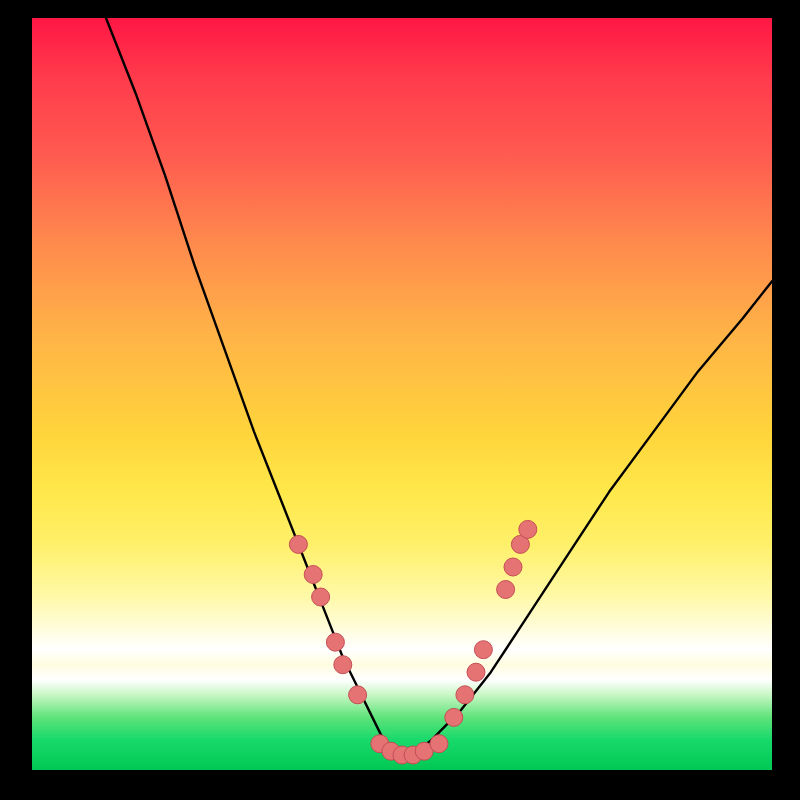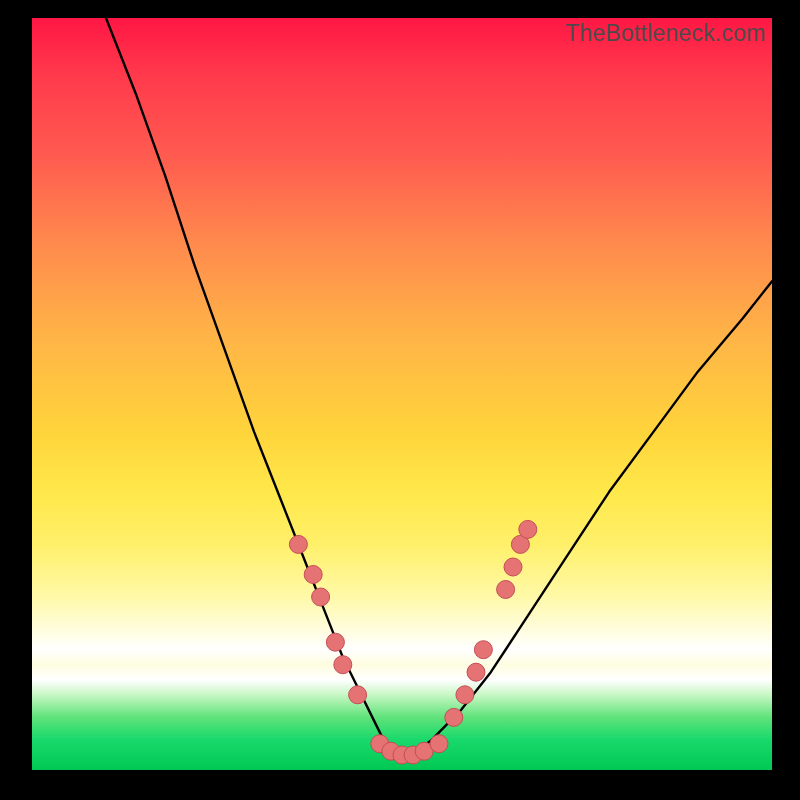--- a/index.html
+++ b/index.html
@@ -88,14 +88,13 @@
           <circle cx="432.9" cy="676.8" r="9" fill="#e57373" stroke="#c44d56" stroke-width="1"></circle>
           <circle cx="444.0" cy="654.2" r="9" fill="#e57373" stroke="#c44d56" stroke-width="1"></circle>
           <circle cx="451.4" cy="631.7" r="9" fill="#e57373" stroke="#c44d56" stroke-width="1"></circle>
           <circle cx="473.6" cy="571.5" r="9" fill="#e57373" stroke="#c44d56" stroke-width="1"></circle>
           <circle cx="481.0" cy="549.0" r="9" fill="#e57373" stroke="#c44d56" stroke-width="1"></circle>
           <circle cx="488.4" cy="526.4" r="9" fill="#e57373" stroke="#c44d56" stroke-width="1"></circle>
           <circle cx="495.8" cy="511.4" r="9" fill="#e57373" stroke="#c44d56" stroke-width="1"></circle>
         </g>
     </svg>
   </div>
-  <div class="watermark">TheBottleneck.com</div>
 </div>
 
 </body></html>

